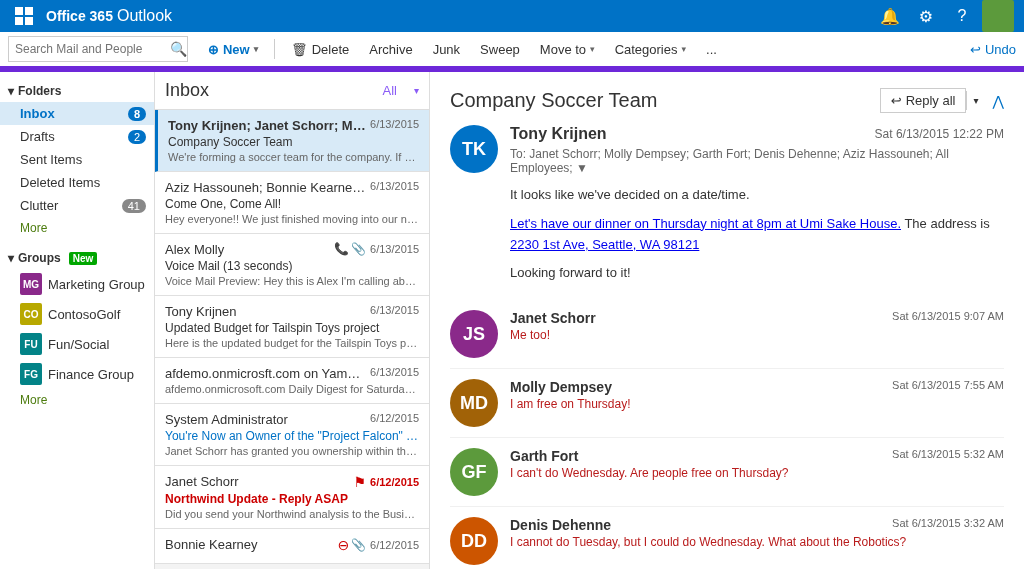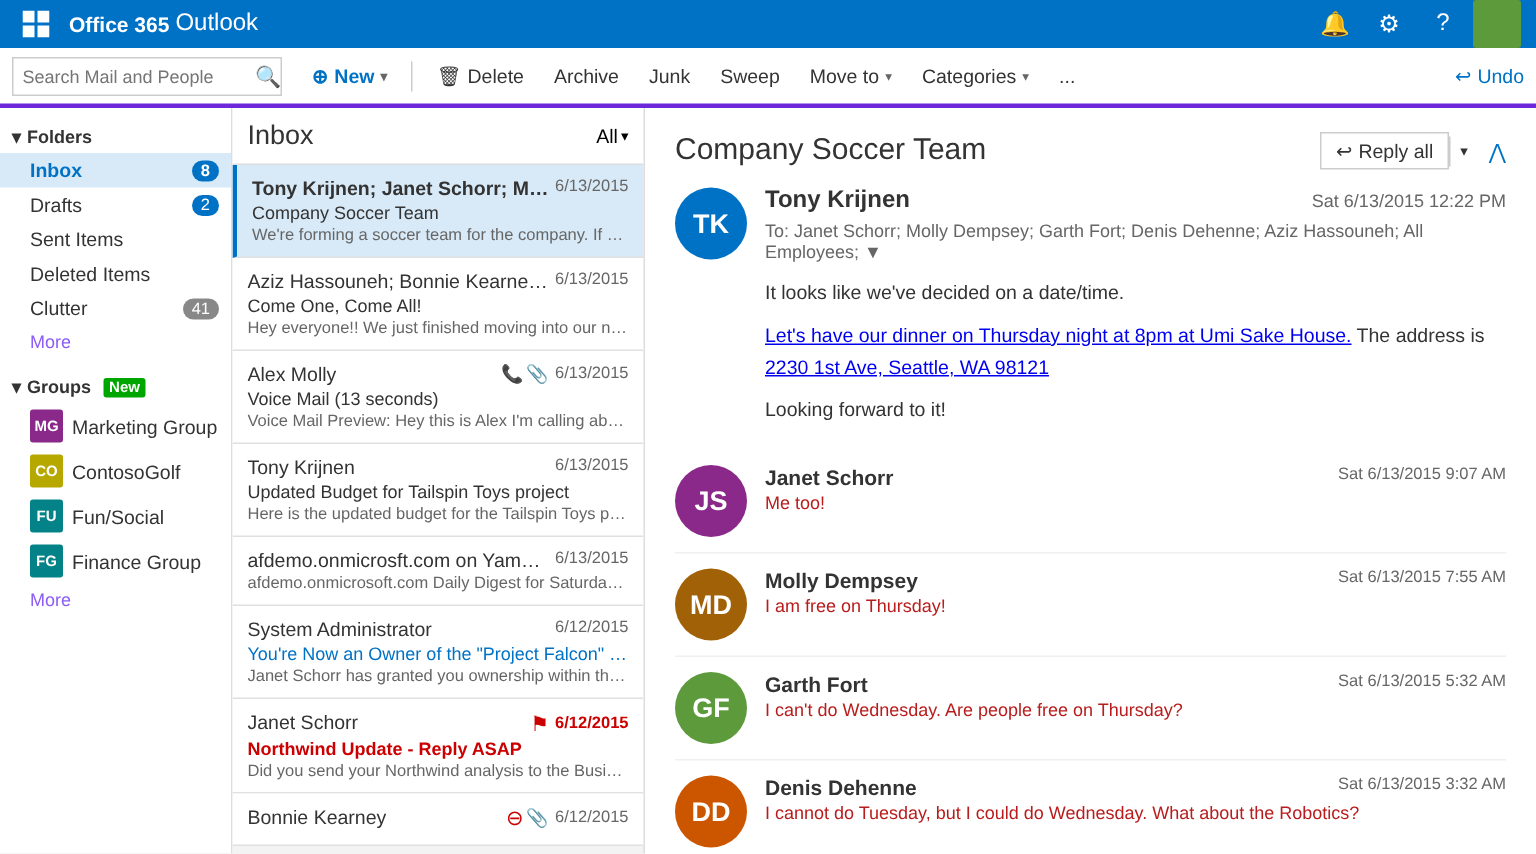--- a/index.html
+++ b/index.html
@@ -12,21 +12,21 @@
     #app-grid-icon { display: flex; align-items: center; justify-content: center; width: 28px; height: 28px; margin-right: 8px; cursor: pointer; }
     #app-grid-icon svg { width: 18px; height: 18px; }
     #office-logo { font-size: 14px; font-weight: 600; color: white; margin-right: 4px; }
     #app-name { font-size: 16px; font-weight: 300; color: white; flex: 1; }
     #top-bar-icons { display: flex; align-items: center; gap: 4px; }
     .top-icon { width: 32px; height: 32px; display: flex; align-items: center; justify-content: center; color: white; cursor: pointer; font-size: 16px; }
     #avatar { width: 32px; height: 32px; background: #5c9a3c; border-radius: 2px; overflow: hidden; }
 
     
     #toolbar {
-      display: flex; align-items: center; height: 40px; background: white; border-bottom: 3px solid #6d28d9; padding: 0 8px; gap: 4px;
+      display: flex; align-items: center; height: 40px; background: white; border-bottom: 6px solid #6d28d9; padding: 0 8px; gap: 4px;
     }
     #search-box {
       display: flex; align-items: center; border: 1px solid #ccc; height: 26px; padding: 0 6px; width: 180px; margin-right: 8px; background: white;
     }
     #search-input { border: none; outline: none; font-size: 12px; flex: 1; color: #666; }
     .search-icon-btn { color: #0072c6; cursor: pointer; font-size: 14px; }
     .toolbar-btn {
       display: flex; align-items: center; height: 28px; padding: 0 8px; border: none; background: transparent; cursor: pointer; font-size: 13px; color: #333; gap: 4px;
     }
     .toolbar-btn-primary { color: #0072c6; font-weight: 600; }
@@ -43,28 +43,28 @@
       display: flex; align-items: center; padding: 4px 8px; font-size: 12px; font-weight: 600; color: #333; cursor: pointer; gap: 4px;
     }
     .sidebar-item {
       display: flex; align-items: center; padding: 4px 8px 4px 20px; cursor: pointer; font-size: 13px; color: #333; position: relative;
     }
     .sidebar-item.active { background: #d8eaf7; font-weight: 600; color: #0072c6; }
     .sidebar-item-label { flex: 1; }
     .sidebar-badge { background: #0072c6; color: white; border-radius: 10px; padding: 1px 6px; font-size: 11px; min-width: 18px; text-align: center; }
     .sidebar-badge.clutter { background: #888; }
     .group-dot { width: 22px; height: 22px; border-radius: 2px; display: flex; align-items: center; justify-content: center; color: white; font-size: 10px; font-weight: 700; margin-right: 6px; flex-shrink: 0; }
-    .sidebar-more { color: #8b5cf6; font-size: 12px; padding: 4px 8px 4px 20px; cursor: pointer; }
+    .sidebar-more { color: #4d7c0f; font-size: 12px; padding: 4px 8px 4px 20px; cursor: pointer; }
     .new-badge { background: #00a600; color: white; font-size: 10px; padding: 1px 4px; border-radius: 2px; margin-left: 4px; }
 
     
     #email-list { width: 275px; flex-shrink: 0; border-right: 1px solid #ddd; background: #f3f3f3; overflow-y: auto; }
     #email-list-header { display: flex; align-items: center; padding: 8px 10px; background: white; border-bottom: 1px solid #ddd; }
     #email-list-title { font-size: 18px; font-weight: 400; flex: 1; color: #333; }
-    #all-btn { color: #000000; font-size: 13px; cursor: pointer; display: flex; align-items: center; gap: 2px; }
+    #all-btn { color: #8b5cf6; font-size: 13px; cursor: pointer; display: flex; align-items: center; gap: 17px; }
     .email-item { background: white; border-bottom: 1px solid #e0e0e0; padding: 8px 10px; cursor: pointer; position: relative; }
     .email-item.active { background: #d8eaf7; border-left: 3px solid #0072c6; }
     .email-item.unread .email-sender { font-weight: 700; }
     .email-item-top { display: flex; justify-content: space-between; align-items: flex-start; margin-bottom: 2px; }
     .email-sender { font-size: 13px; color: #333; flex: 1; white-space: nowrap; overflow: hidden; text-overflow: ellipsis; margin-right: 4px; }
     .email-date { font-size: 11px; color: #666; flex-shrink: 0; }
     .email-date.urgent { color: #cc0000; font-weight: 700; }
     .email-subject { font-size: 12px; color: #0072c6; margin-bottom: 2px; white-space: nowrap; overflow: hidden; text-overflow: ellipsis; }
     .email-subject.normal { color: #333; }
     .email-subject.urgent { color: #cc0000; font-weight: 700; }

